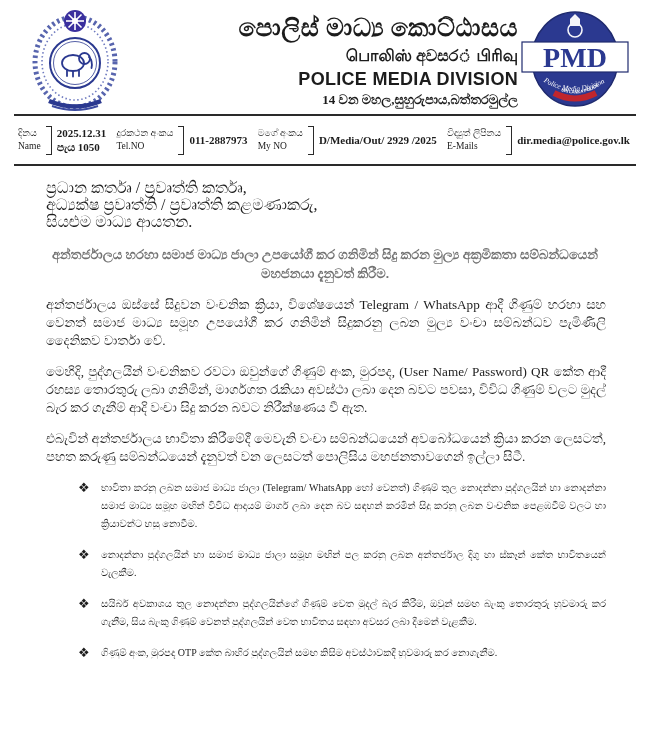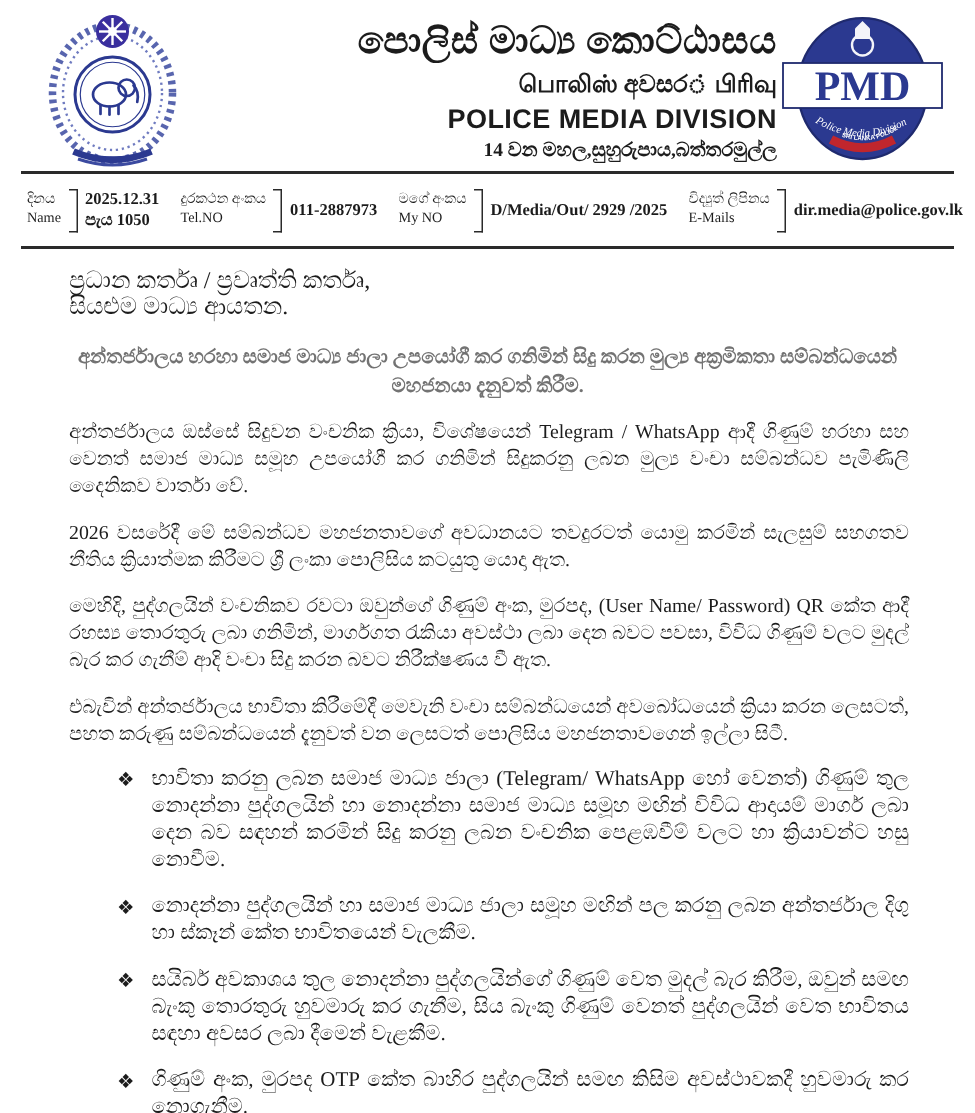--- a/index.html
+++ b/index.html
@@ -16,34 +16,34 @@
   .center-head{flex:1;text-align:right;padding-top:8px;}
   .si-title{font-size:25px;font-weight:bold;line-height:1.15;letter-spacing:0.5px;}
   .ta-title{font-size:16px;font-weight:bold;margin-top:4px;}
   .en-title{font-family:"Liberation Sans", sans-serif;font-size:18px;font-weight:800;margin-top:2px;letter-spacing:0.3px;}
   .addr{font-size:13px;font-weight:600;margin-top:2px;}
   .pmd-box{width:118px;flex:0 0 118px;display:flex;}
 
   
   .rule{border-top:2.5px solid #2a2a2a;margin:0 14px;}
   .rule.thin{border-top-width:2px;}
-  .info-bar{display:flex;align-items:center;justify-content:space-between;padding:5px 8px 5px 18px;min-height:38px;}
+  .info-bar{display:flex;align-items:center;justify-content:space-between;padding:5px 20px 5px 18px;min-height:38px;}
   .info-group{display:flex;align-items:center;gap:5px;}
   .info-labels{font-size:9.5px;line-height:1.35;text-align:left;white-space:nowrap;}
   .bracket{width:5px;height:27px;border:1.6px solid #2a2a2a;border-left:none;flex:0 0 5px;}
   .info-val{font-size:11px;font-weight:bold;line-height:1.3;white-space:nowrap;}
 
   
   .recipients{margin:13px 44px 0 46px;font-size:16px;line-height:17px;}
   .subject{margin:15px 42px 0;text-align:center;font-weight:bold;font-size:13.2px;line-height:19px;}
   .para{margin:13px 44px 0 46px;text-align:justify;font-size:13.2px;line-height:18px;}
   .bullets{margin:4px 44px 0 78px;padding:0;list-style:none;}
   .bullets li{display:flex;gap:9px;margin-top:13px;}
   .bullets .marker{flex:0 0 14px;font-size:13px;line-height:18px;}
-  .bullets .btext{text-align:justify;font-size:14px;line-height:18px;}
+  .bullets .btext{text-align:justify;font-size:10px;line-height:18px;}
 </style>
 </head>
 <body>
 
 <div class="page">
 
   <div class="header">
 
     <div class="crest-box">
       <svg width="106" height="108" viewBox="0 0 106 108">
@@ -153,27 +153,27 @@
       <div class="bracket"></div>
       <div class="info-val">dir.media@police.gov.lk</div>
     </div>
 
   </div>
 
   <div class="rule thin"></div>
 
   <div class="recipients">
     <div>ප්‍රධාන කර්තෘ / ප්‍රවෘත්ති කර්තෘ,</div>
+    <div>අධ්‍යක්ෂ ප්‍රවෘත්ති / ප්‍රවෘත්ති කළමණාකරු,</div>
     <div>සියළුම මාධ්‍ය ආයතන.</div>
   </div>
 
   <div class="subject" id="subject-line" style="color: #737373;">අන්තර්ජාලය හරහා සමාජ මාධ්‍ය ජාලා උපයෝගී කර ගනිමින් සිදු කරන මුල්‍ය අක්‍රමිකතා සම්බන්ධයෙන් මහජනයා දැනුවත් කිරීම.</div>
 
   <p class="para">අන්තර්ජාලය ඔස්සේ සිදුවන වංචනික ක්‍රියා, විශේෂයෙන් Telegram / WhatsApp ආදී ගිණුම් හරහා සහ වෙනත් සමාජ මාධ්‍ය සමූහ උපයෝගී කර ගනිමින් සිදුකරනු ලබන මුල්‍ය වංචා සම්බන්ධව පැමිණිලි දෛනිකව වාර්තා වේ.</p>
-  <p class="para">2026 වසරේදී මේ සම්බන්ධව මහජනතාවගේ අවධානයට තවදුරටත් යොමු කරමින් සැලසුම් සහගතව නීතිය ක්‍රියාත්මක කිරීමට ශ්‍රී ලංකා පොලිසිය කටයුතු යොදා ඇත.</p>
   <p class="para">මෙහිදි, පුද්ගලයින් වංචනිකව රවටා ඔවුන්ගේ ගිණුම් අංක, මුරපද, (User Name/ Password) QR කේත ආදී රහස්‍ය තොරතුරු ලබා ගනිමින්, මාර්ගගත රැකියා අවස්ථා ලබා දෙන බවට පවසා, විවිධ ගිණුම් වලට මුදල් බැර කර ගැනීම් ආදි වංචා සිදු කරන බවට නිරීක්ෂණය වී ඇත.</p>
   <p class="para">එබැවින් අන්තර්ජාලය භාවිතා කිරීමේදී මෙවැනි වංචා සම්බන්ධයෙන් අවබෝධයෙන් ක්‍රියා කරන ලෙසටත්, පහත කරුණු සම්බන්ධයෙන් දැනුවත් වන ලෙසටත් පොලිසිය මහජනතාවගෙන් ඉල්ලා සිටී.</p>
 
   <ul class="bullets">
     <li>
       <span class="marker">❖</span>
       <span class="btext">භාවිතා කරනු ලබන සමාජ මාධ්‍ය ජාලා (Telegram/ WhatsApp හෝ වෙනත්) ගිණුම් තුල නොදන්නා පුද්ගලයින් හා නොදන්නා සමාජ මාධ්‍ය සමූහ මඟින් විවිධ ආදායම් මාර්ග ලබා දෙන බව සඳහන් කරමින් සිදු කරනු ලබන වංචනික පෙළඹවීම් වලට හා ක්‍රියාවන්ට හසු නොවීම.</span>
     </li>
     <li>
       <span class="marker">❖</span>

